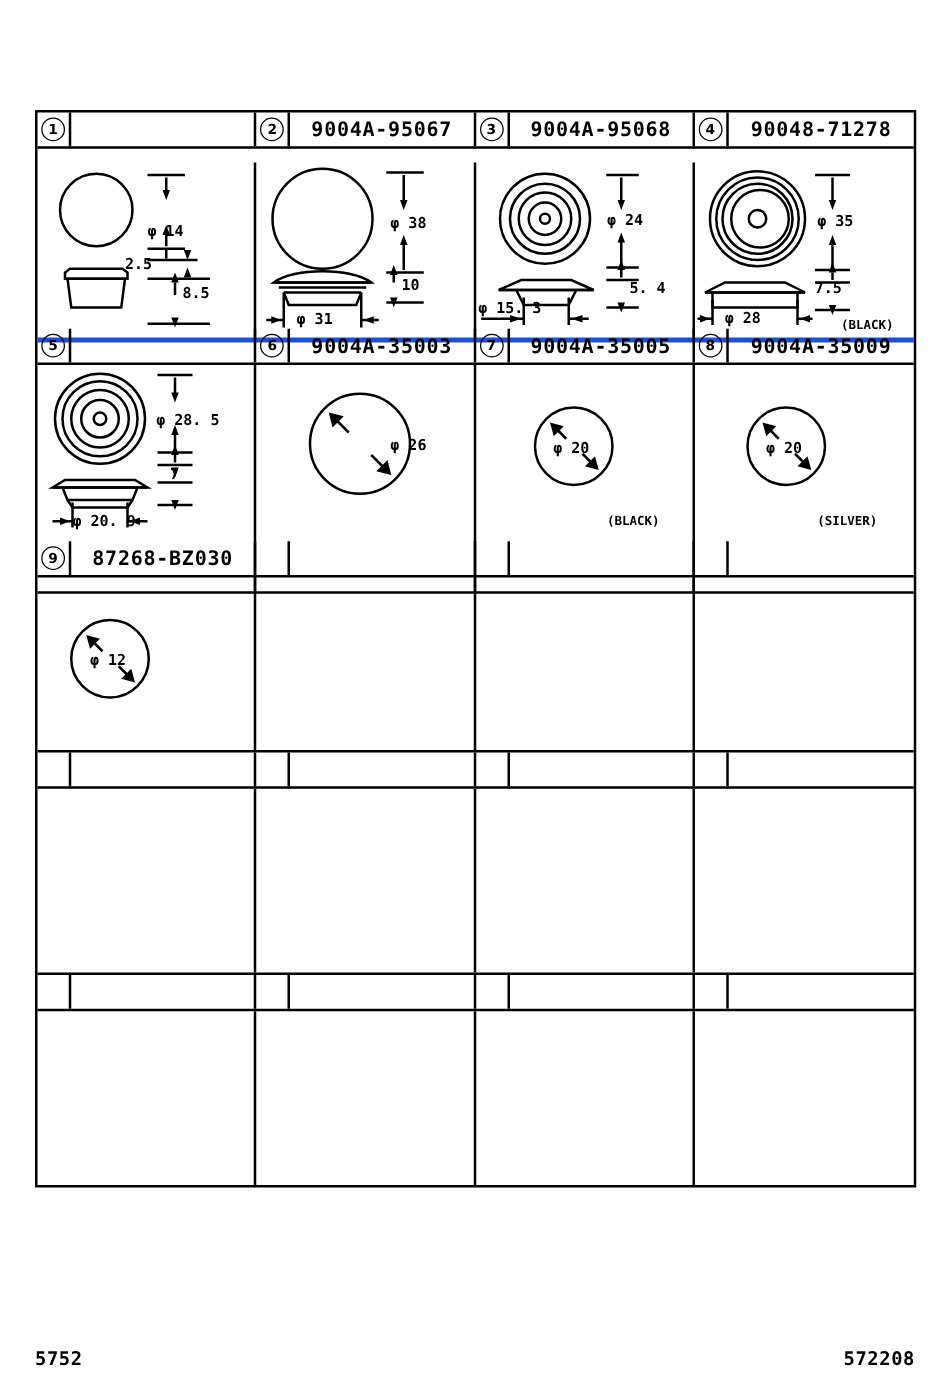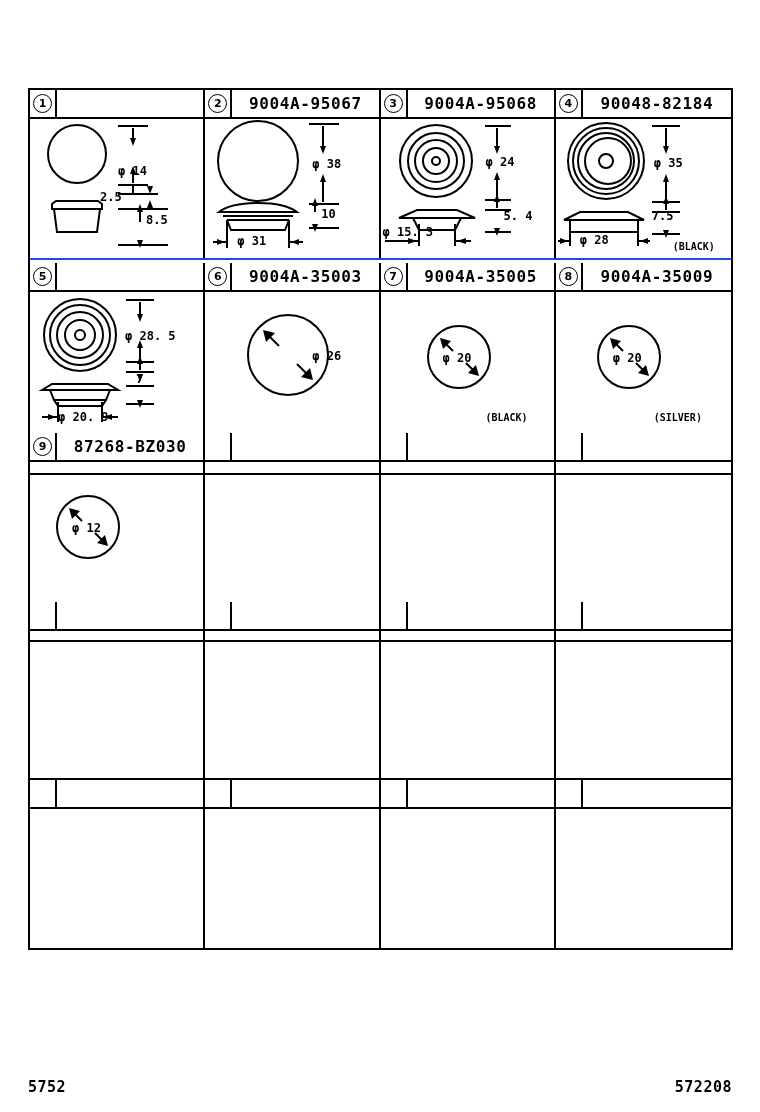--- a/index.html
+++ b/index.html
@@ -94,25 +94,25 @@
       <div class="hcell">
         <div class="numbox">
           <div class="numcircle">3</div>
         </div>
         <div class="partno">9004A-95068</div>
       </div>
       <div class="hcell">
         <div class="numbox">
           <div class="numcircle">4</div>
         </div>
-        <div class="partno">90048-82184</div>
-      </div>
-    </div>
-
-    <div class="row body-row" style="top:26px;height:144px;border-bottom:2px solid #1d4ed8;">
+        <div class="partno">90048-71278</div>
+      </div>
+    </div>
+
+    <div class="row body-row" style="top:40px;height:144px;border-bottom:4px solid #1d4ed8;">
 
       <div class="bcell">
         <svg class="art" width="176" height="142" viewBox="0 0 176 142">
           <g fill="none" stroke="#000" stroke-width="2">
             <circle cx="47" cy="38" r="29"></circle>
 
             <path d="M22 93 L22 88 L26 85 L68 85 L72 88 L72 93 Z"></path>
             <path d="M22 93 L72 93"></path>
             <path d="M24 93 L27 116 L67 116 L70 93"></path>
 
@@ -392,21 +392,21 @@
       <div class="hcell empty">
         <div class="numbox"></div>
         <div class="partno"></div>
       </div>
       <div class="hcell empty">
         <div class="numbox"></div>
         <div class="partno"></div>
       </div>
     </div>
 
-    <div class="row body-row" style="top:372px;height:180px;border-bottom:2px solid #000;">
+    <div class="row body-row" style="top:372px;height:140px;border-bottom:2px solid #000;">
       <div class="bcell">
         <svg class="art" width="176" height="138" viewBox="0 0 176 138">
           <g fill="none" stroke="#000" stroke-width="2">
             <circle cx="58" cy="65" r="31"></circle>
             <path d="M41 48 L52 59"></path>
             <path d="M65 71 L76 82"></path>
           </g>
           <g fill="#000">
             <path d="M39 46 l11 3 l-8 8 z"></path>
             <path d="M78 84 l-11 -3 l8 -8 z"></path>

